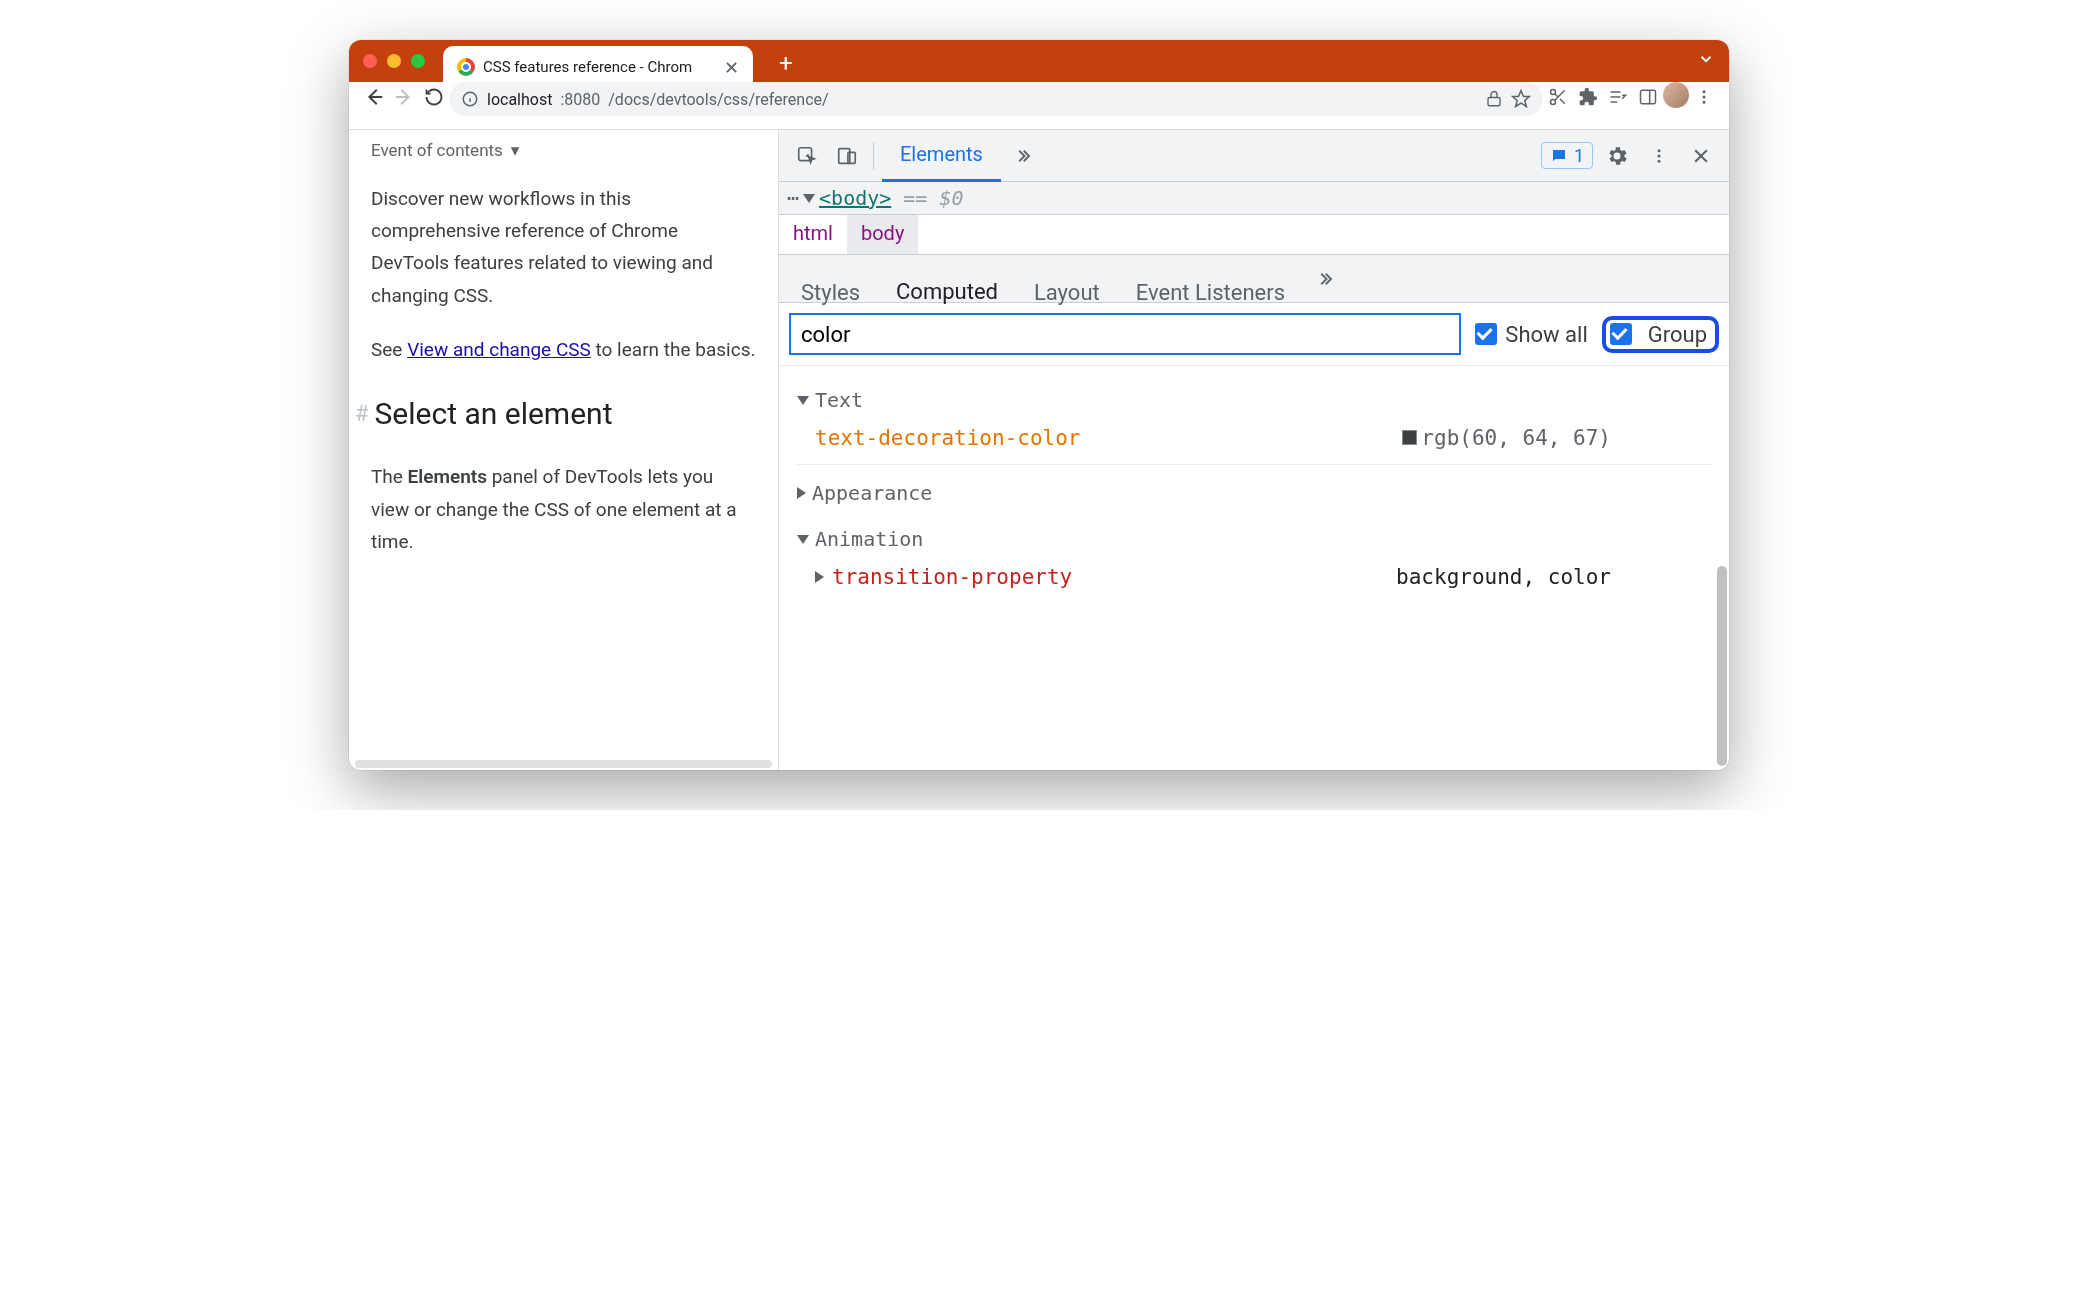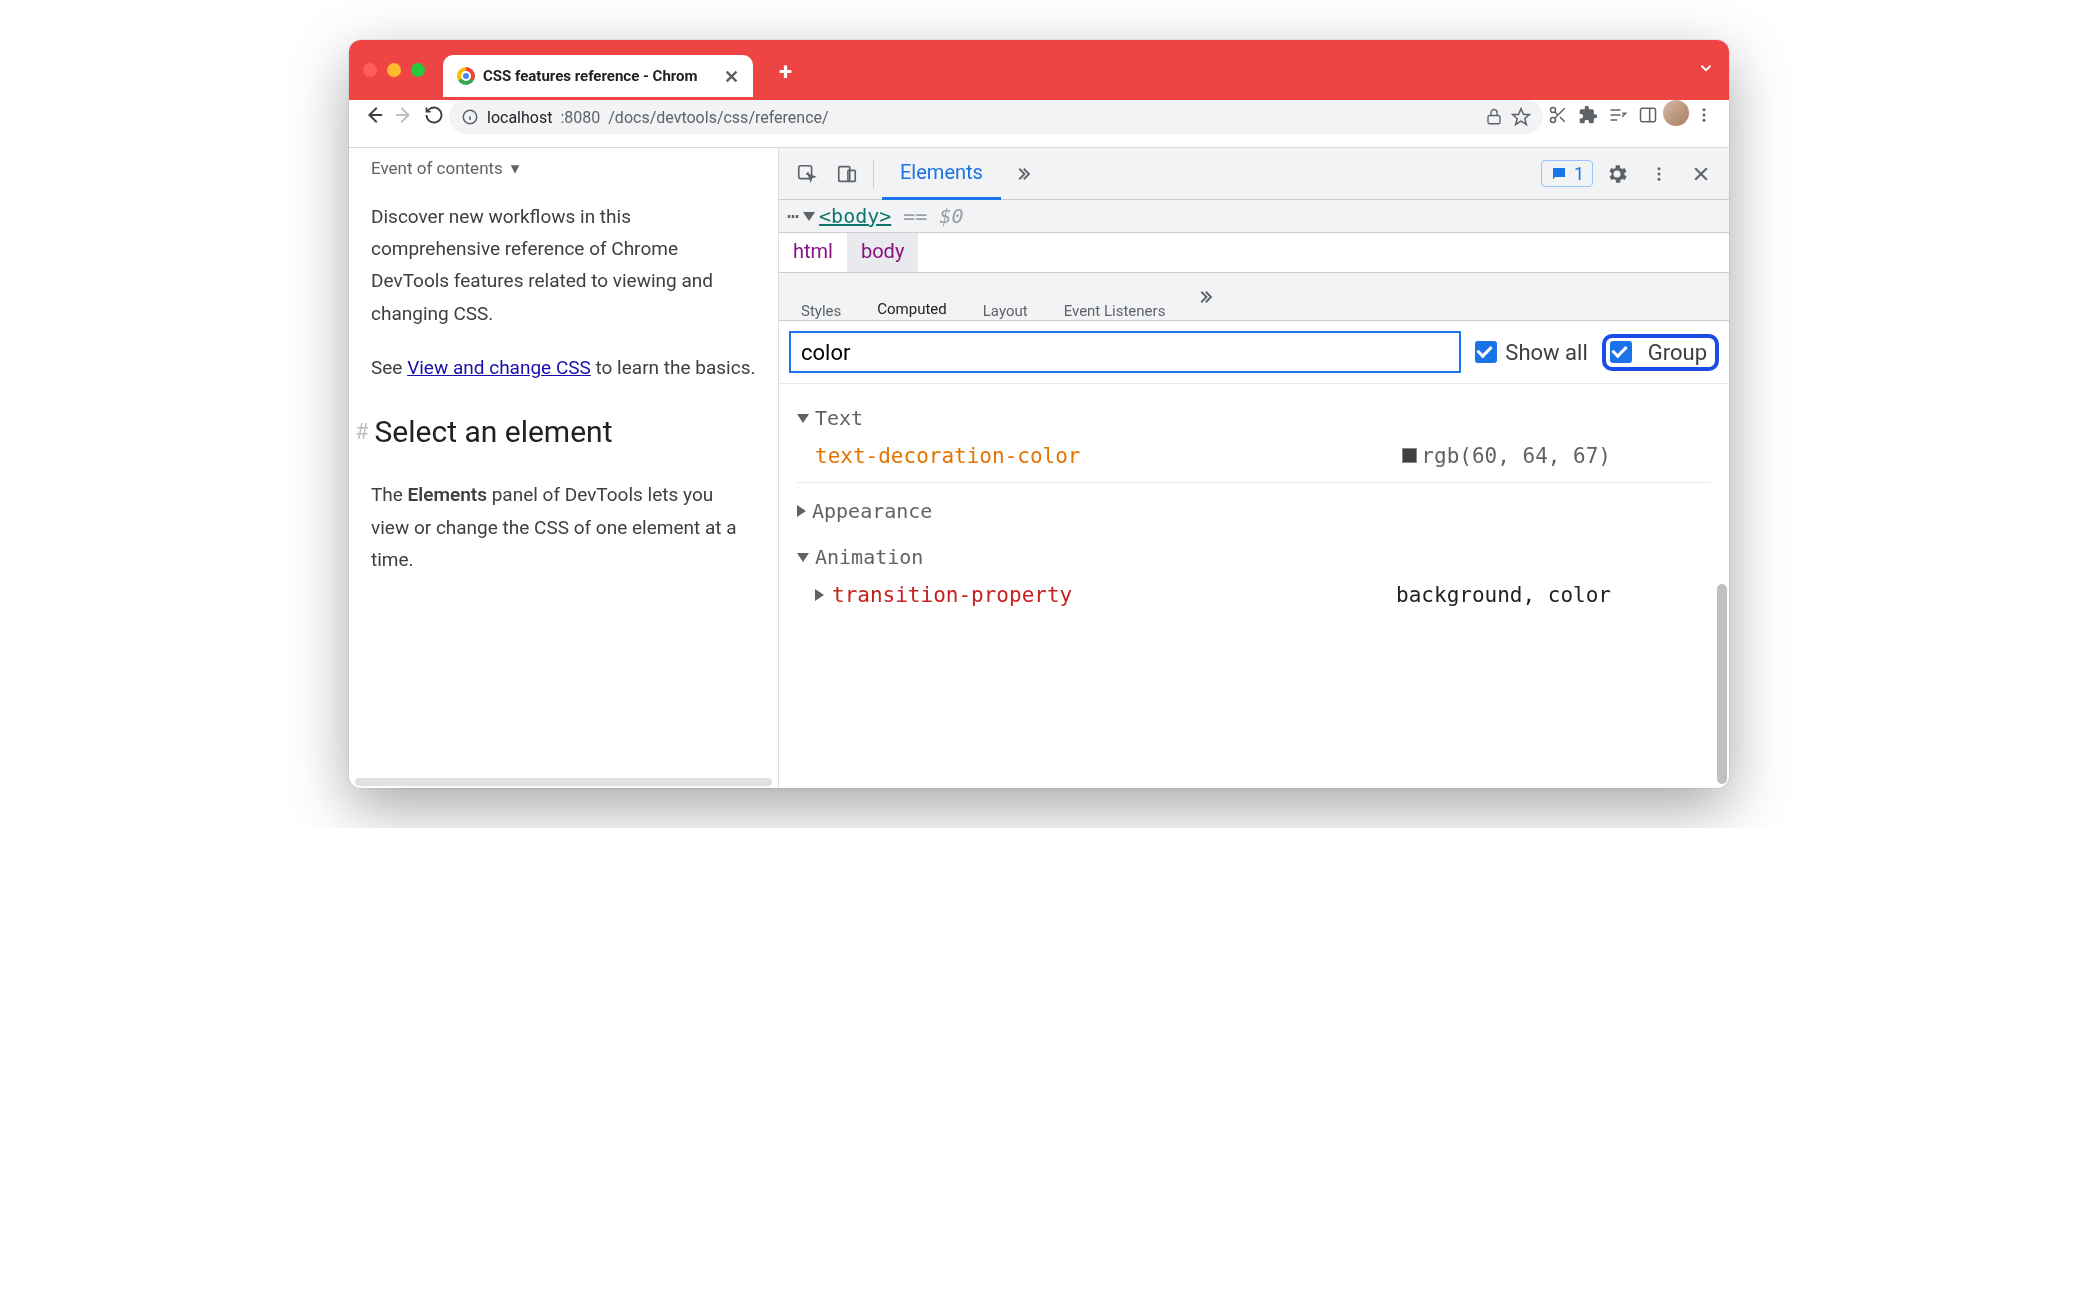--- a/index.html
+++ b/index.html
@@ -14,27 +14,26 @@
   .window {
     width: 1380px;
     border-radius: 12px;
     overflow: hidden;
     box-shadow: 0 20px 60px rgba(0,0,0,.35), 0 0 0 1px rgba(0,0,0,.05);
     background: #fff;
   }
 
   
   .titlebar {
-    background: #ef4444;
-    height: 60px;
+    background: #c2410c;
+    height: 42px;
     display: flex;
     align-items: center;
     padding: 0 14px;
     gap: 18px;
-    font-weight: bold;
   }
   .traffic { display: flex; gap: 10px; }
   .traffic .dot { width: 14px; height: 14px; border-radius: 50%; }
   .dot.red { background:#ff5f57; } .dot.yellow{background:#febc2e;} .dot.green{background:#28c840;}
   .tab {
     background:#fff; border-radius: 10px 10px 0 0; height:42px;
     display:flex; align-items:center; padding:0 14px; gap:8px;
     margin-top:12px; min-width:310px;
   }
   .chrome-circle{ width:18px;height:18px;border-radius:50%;background:conic-gradient(#ea4335 0 120deg,#34a853 120deg 240deg,#fbbc05 240deg 360deg); position:relative;}
@@ -101,21 +100,21 @@
     display:flex; gap:0; font-size:20px; font-family:inherit;
     border-bottom:1px solid #cacdd1; height:40px; align-items:stretch;
   }
   .breadcrumb span{ padding:6px 14px; color:#881280; }
   .breadcrumb span.sel{ background:#e8eaed; }
 
   .subtabs{
     display:flex; background:#f1f3f4; border-bottom:1px solid #cacdd1;
     height:48px; align-items:center; gap:8px; padding:0 8px;
   }
-  .subtab{ font-size:15px; color:#5f6368; padding:0 14px; height:60px; display:flex; align-items:center;margin-top:28px;}
+  .subtab{ font-size:22px; color:#5f6368; padding:0 14px; height:60px; display:flex; align-items:center;margin-top:28px;}
   .subtab.active{ color:#202124; border-bottom:3px solid #1a73e8;}
 
   .filterrow{
     display:flex; align-items:center; padding:10px 10px 10px 10px; gap:14px;
     border-bottom:1px solid #e8eaed;
   }
   .filter{
     flex:1; border:2px solid #1a73e8; height:42px; font-size:22px; padding:0 10px;
     font-family:inherit; outline:none;
   }

